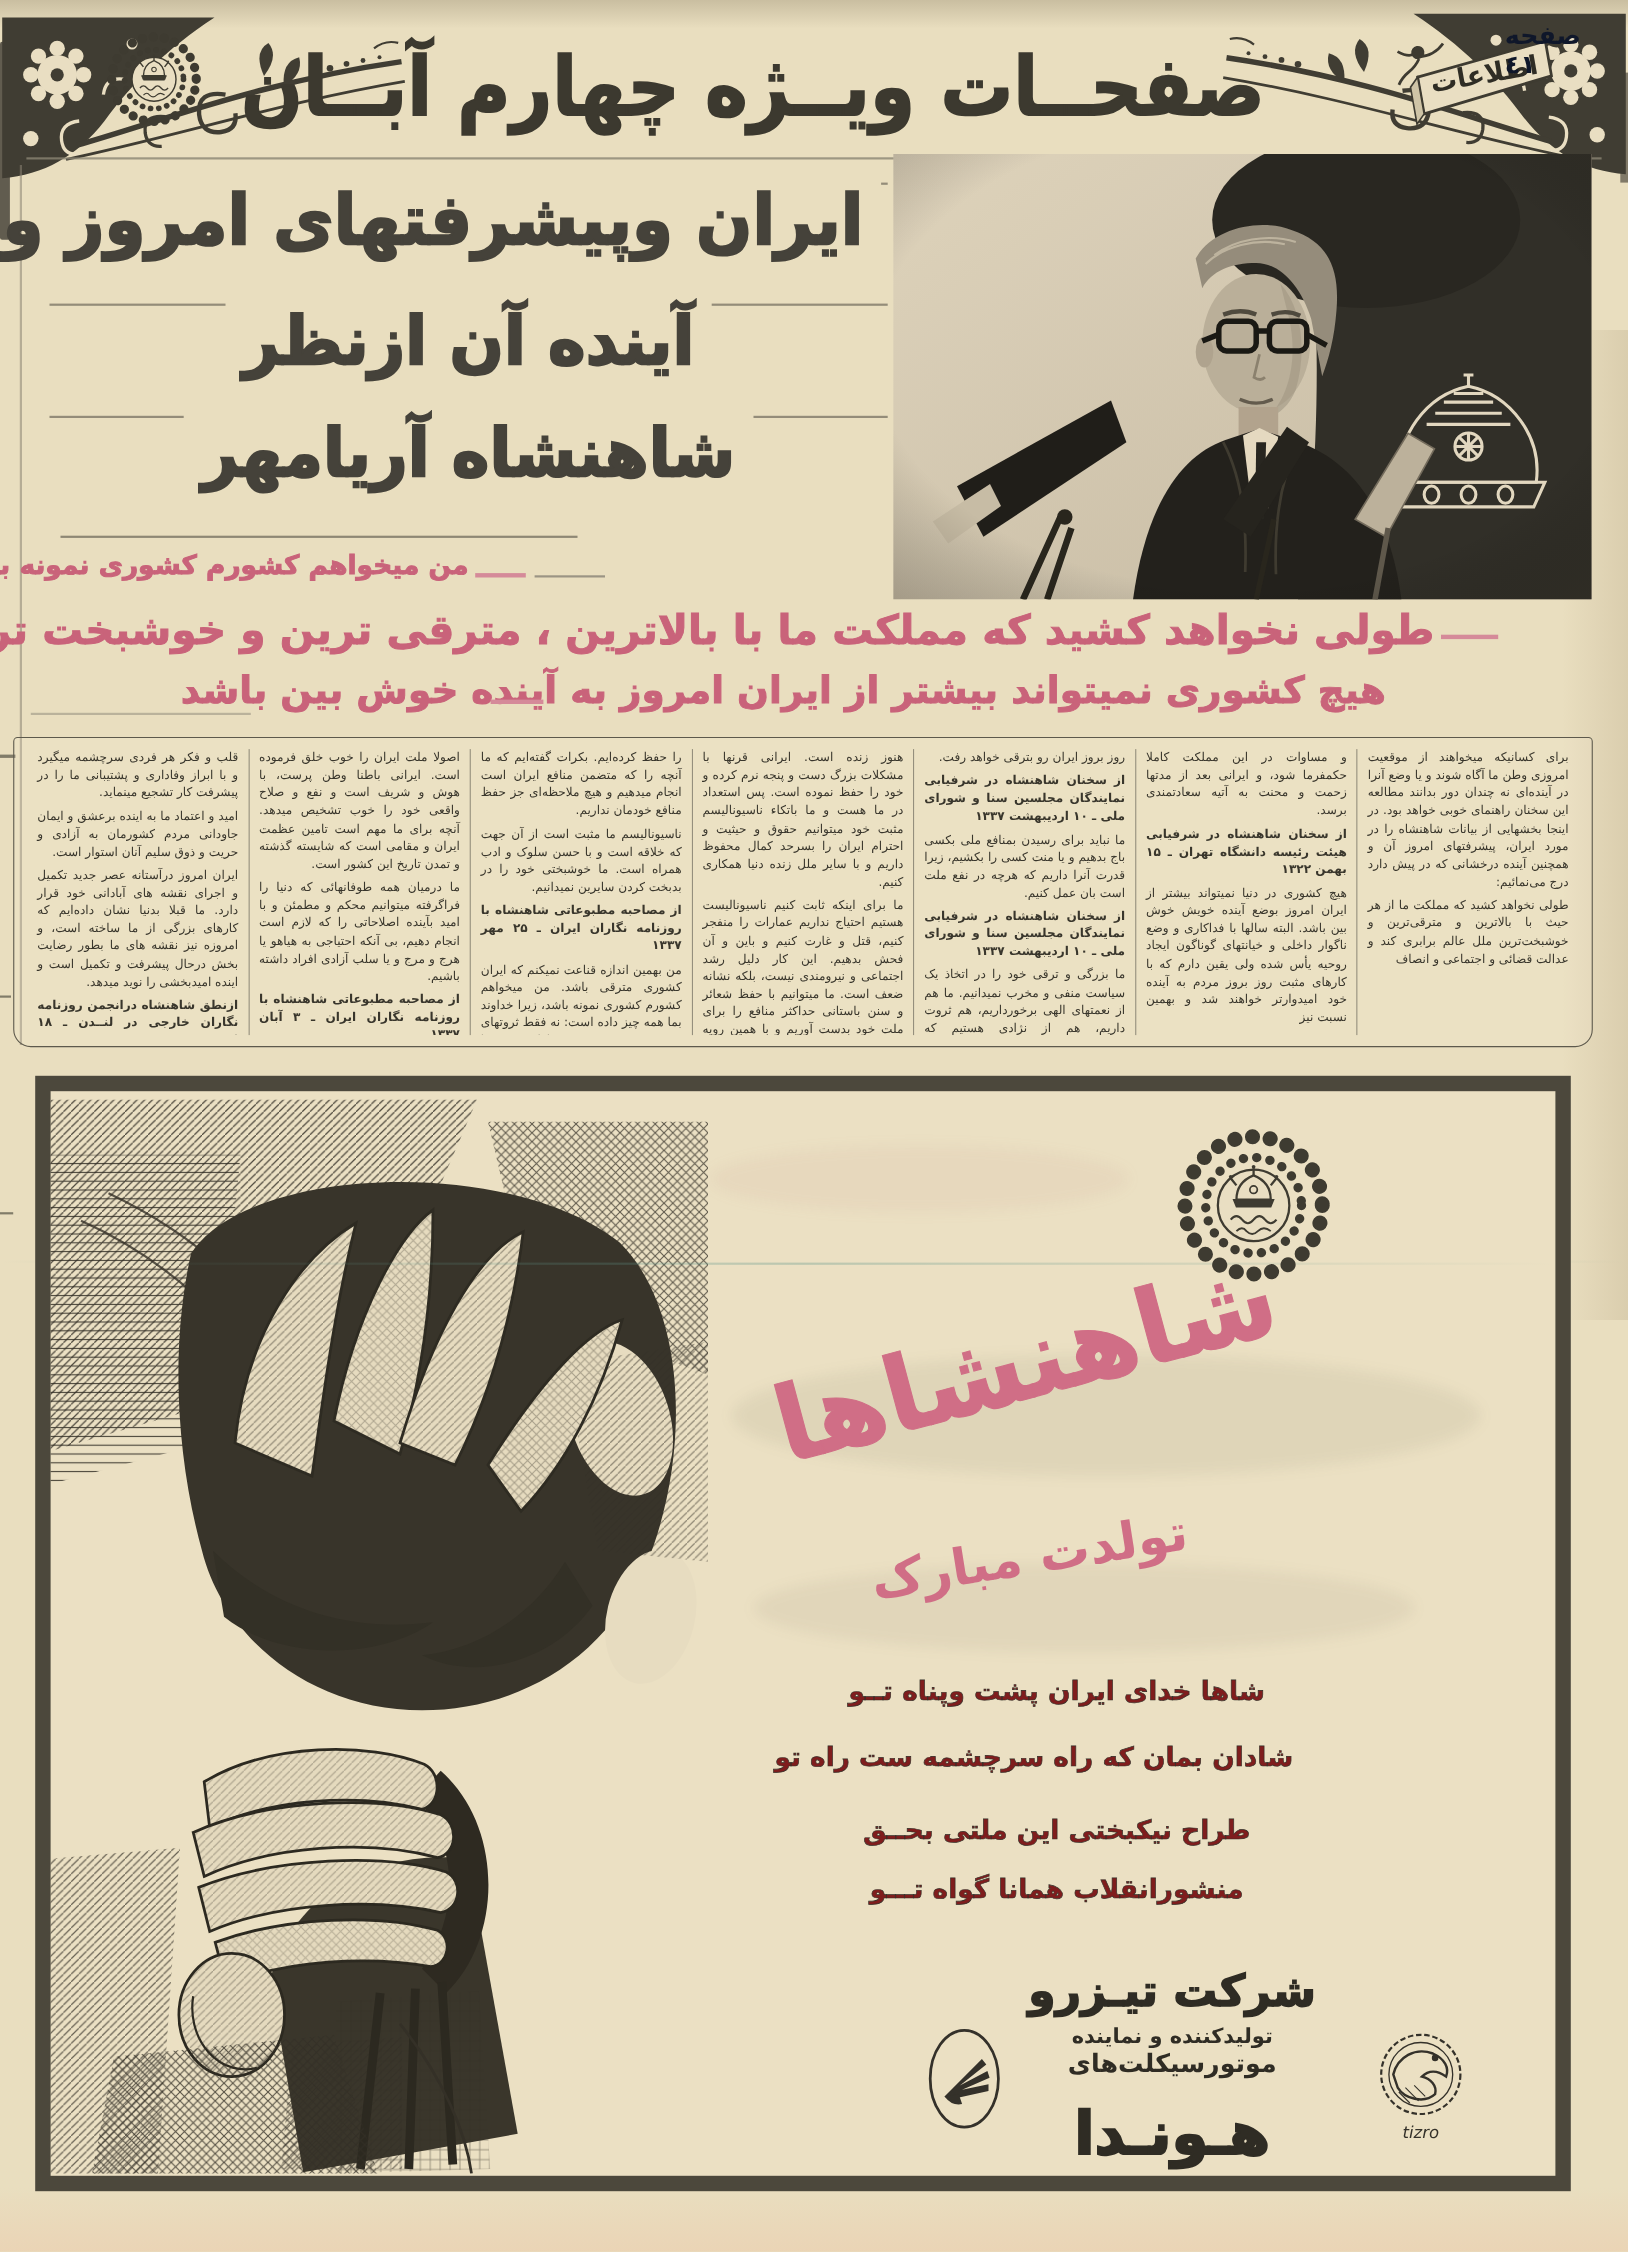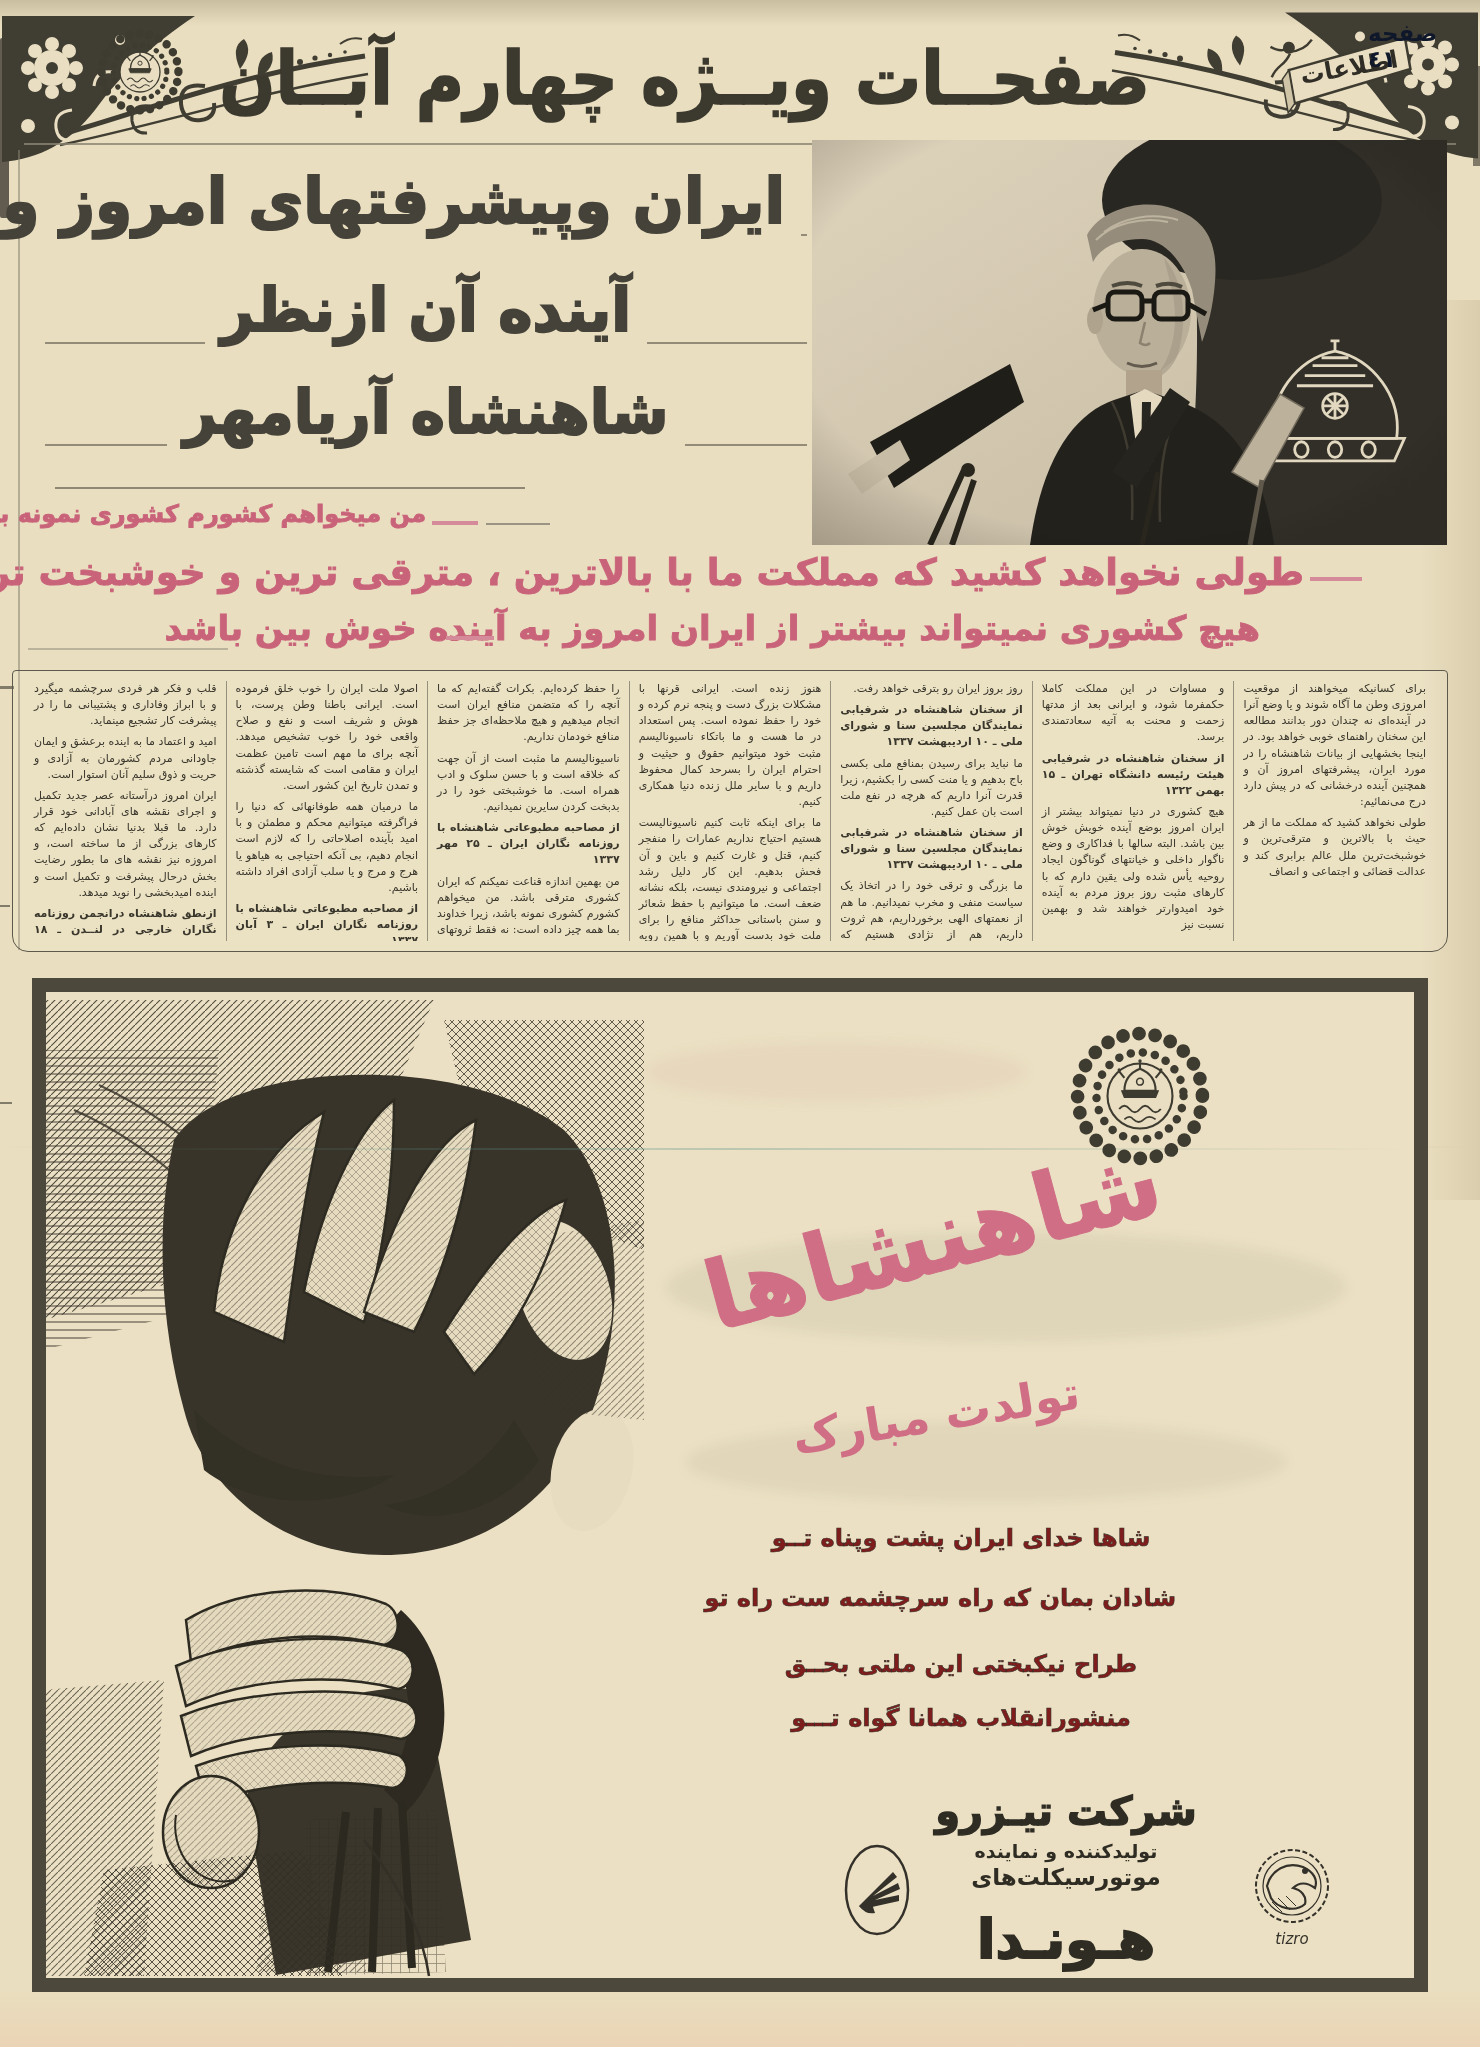--- a/index.html
+++ b/index.html
@@ -29,21 +29,21 @@
   #medallion-sm{left:92px;top:24px;width:96px;height:96px;}
   #header-title{left:300px;top:26px;width:850px;height:112px;
     font-size:66px;font-weight:bold;color:#3c392f;text-align:center;line-height:108px;
     transform:scaleY(1.12);-webkit-text-stroke:1.5px #3c392f;white-space:nowrap;}
   #nameplate{left:1262px;top:22px;width:170px;height:100px;transform:rotate(-6deg);}
   #page-label{left:1368px;top:20px;width:104px;font-size:23px;font-weight:bold;color:#0f172a;text-align:left;}
   #header-rule{left:24px;top:143px;width:1432px;height:2px;background:#8a8473;opacity:.8;}
   #frame-left{left:18px;top:150px;width:1.5px;height:800px;background:#8a8473;opacity:.55;}
   
   #headline{left:45px;top:152px;width:762px;color:#45423a;}
-  .hrow{display:flex;align-items:flex-end;gap:16px;}
+  .hrow{display:flex;align-items:flex-start;gap:16px;}
   .hrow .rule{flex:1;height:2px;background:#6f6a5b;opacity:.7;min-width:6px;}
   .hrow span{white-space:nowrap;font-weight:bold;-webkit-text-stroke:2px #45423a;transform:scaleY(1.05);}
   #hrow1{margin-top:14px;}  #hrow1 span{font-size:60px;}
   #hrow2{margin-top:40px;}  #hrow2 span{font-size:58px;}
   #hrow3{margin-top:34px;}  #hrow3 span{font-size:58px;}
   #headline-underrule{left:55px;top:487px;width:470px;height:2px;background:#6f6a5b;opacity:.75;}
   
   #photo{left:812px;top:140px;width:635px;height:405px;filter:sepia(.22) contrast(.96) brightness(.99);}
   
   .pinkq{color:#c9637a;font-weight:bold;white-space:nowrap;text-align:center;-webkit-text-stroke:.9px #c9637a;}

